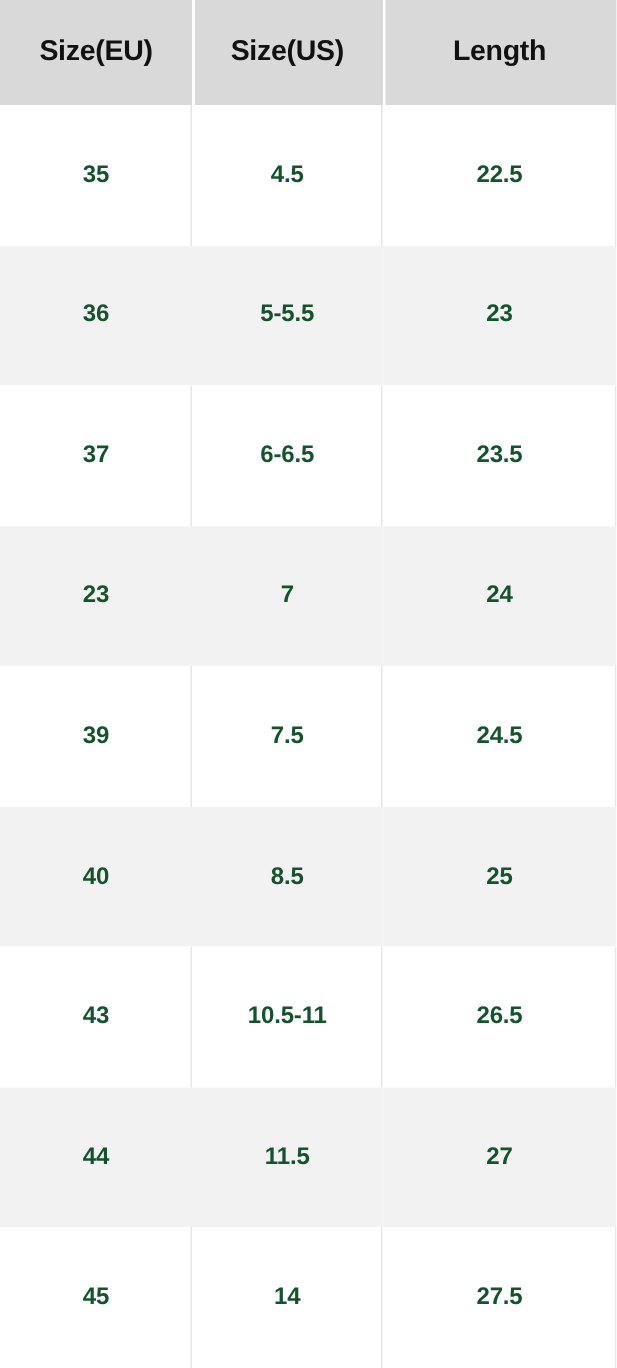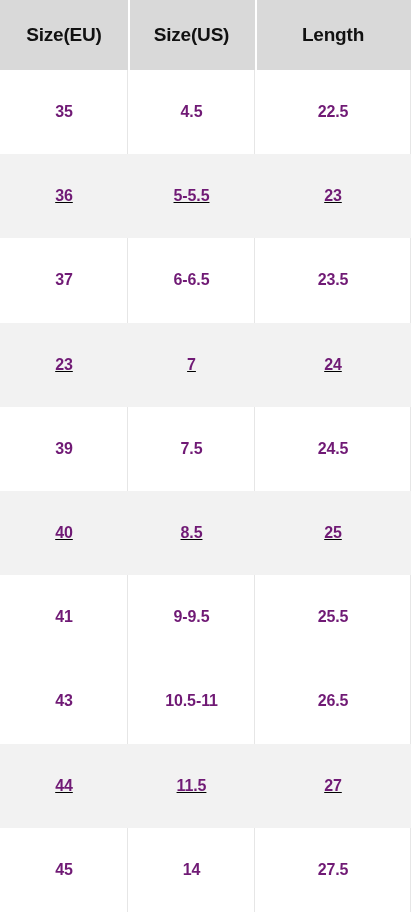--- a/index.html
+++ b/index.html
@@ -50,31 +50,31 @@
   
   .size-chart thead th.sep-left {
     box-shadow: inset 2px 0 0 #ffffff;
   }
 
   
   .size-chart tbody tr {
     height: 70px;
   }
   .size-chart tbody tr.row-white { background: #ffffff; }
-  .size-chart tbody tr.row-grey  { background: #f2f2f2; text-decoration: underline; }
+  .size-chart tbody tr.row-grey  { background: #f2f2f2; }
 
   .size-chart tbody td {
     height: 70px;
     padding: 0;
     margin: 0;
     text-align: center;
     vertical-align: middle;
     font-size: 16px;
     font-weight: bold;
-    color: #701a75;
+    color: #14532d;
     letter-spacing: -0.1px;
     border: 0;
   }
 
   
   .size-chart tbody tr.row-white td {
     box-shadow: inset -1px 0 0 #e6e6e6;
   }
   .size-chart tbody tr.row-grey td {
     box-shadow: none;
@@ -121,25 +121,20 @@
         <td>39</td>
         <td>7.5</td>
         <td>24.5</td>
       </tr>
       <tr class="row-grey">
         <td>40</td>
         <td>8.5</td>
         <td>25</td>
       </tr>
       <tr class="row-white">
-        <td>41</td>
-        <td>9-9.5</td>
-        <td>25.5</td>
-      </tr>
-      <tr class="row-white">
         <td>43</td>
         <td>10.5-11</td>
         <td>26.5</td>
       </tr>
       <tr class="row-grey">
         <td>44</td>
         <td>11.5</td>
         <td>27</td>
       </tr>
       <tr class="row-white">

